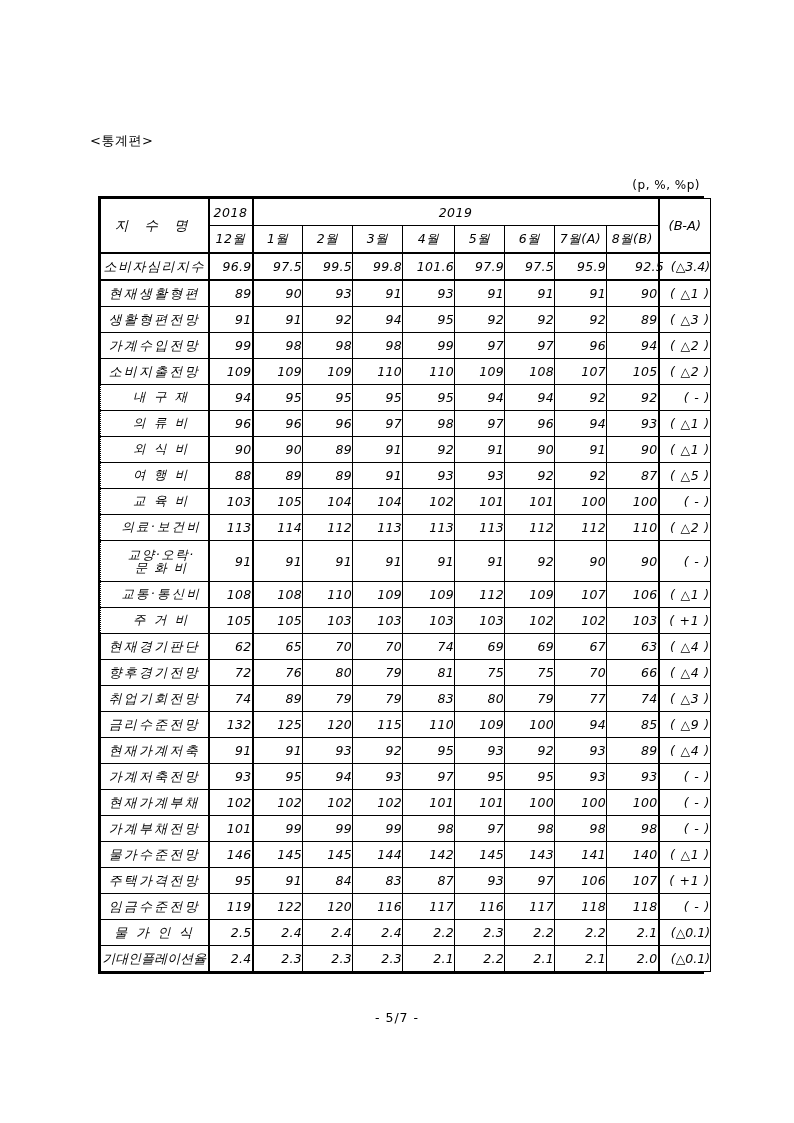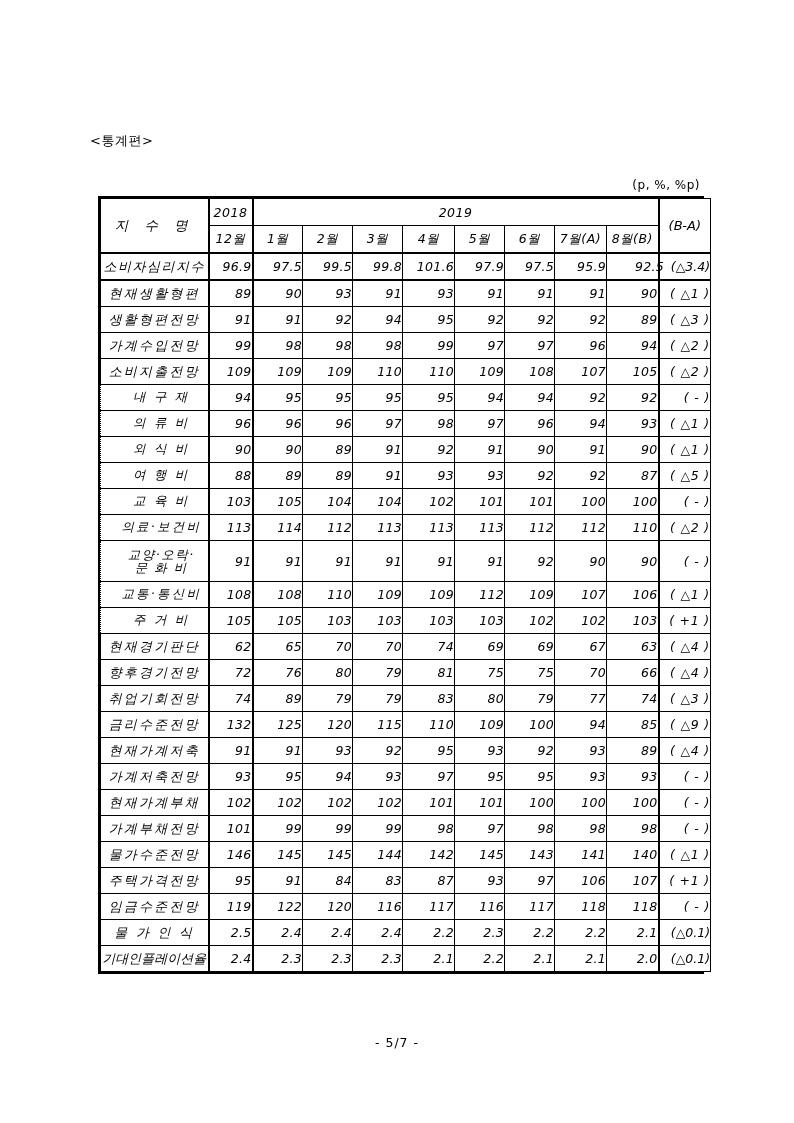--- a/index.html
+++ b/index.html
@@ -156,21 +156,20 @@
 
   
   .footer {
     position: absolute;
     left: 0;
     top: 1010px;
     width: 794px;
     text-align: center;
     font-size: 12.5px;
     letter-spacing: 1px;
-    margin-top: 25px;
   }
 </style>
 </head>
 <body>
 
 <div class="page">
 
   <div class="section-label">&lt;통계편&gt;</div>
 
 

